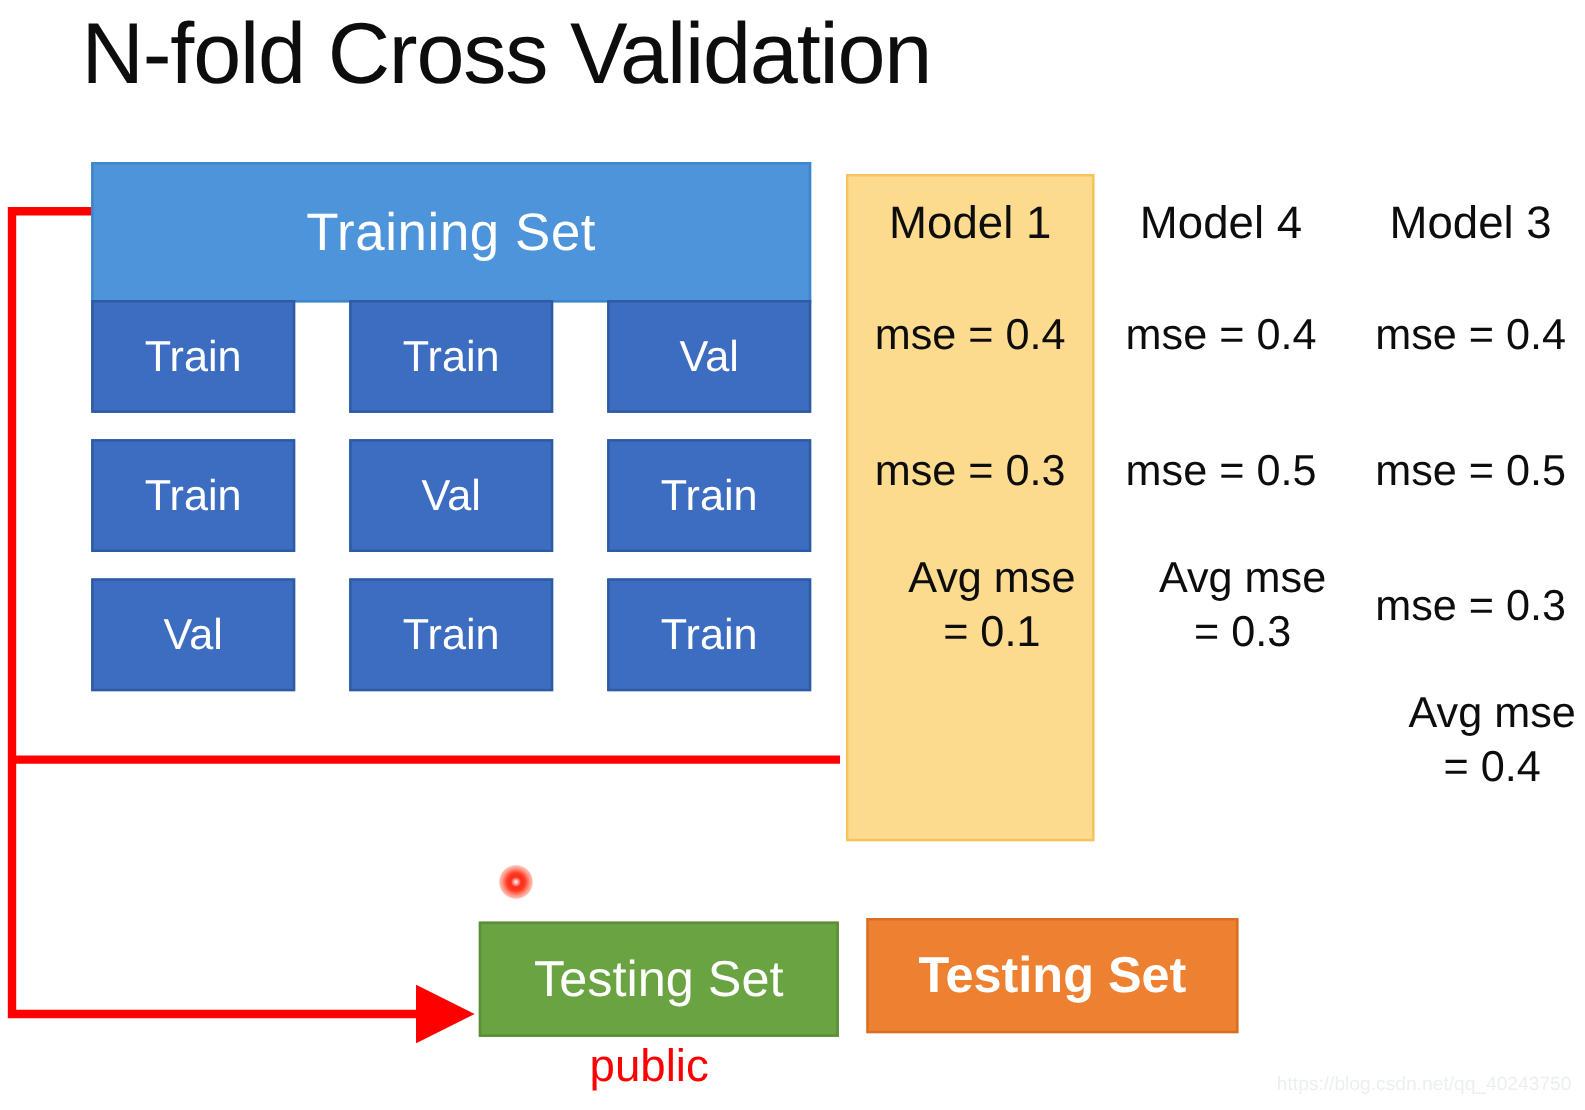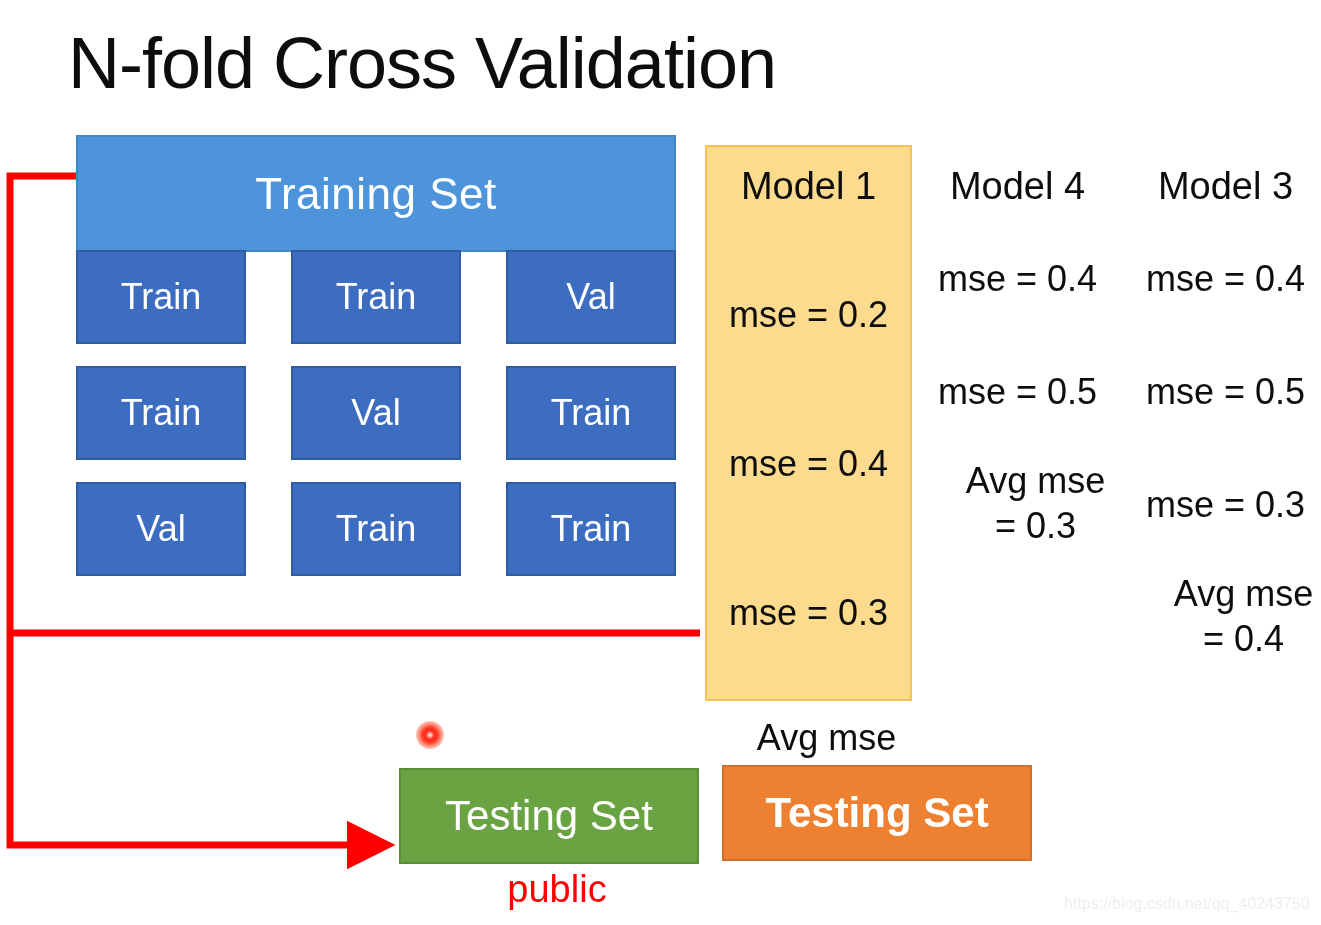--- a/index.html
+++ b/index.html
@@ -15,21 +15,21 @@
     width: 1321px;
     height: 925px;
     background: #ffffff;
     overflow: hidden;
   }
 
   
   #title {
     position: absolute;
     left: 68px;
-    top: 20px;
+    top: 2px;
     font-size: 72px;
     font-weight: 400;
     color: #0d0d0d;
     letter-spacing: -1px;
     line-height: 1.2;
     white-space: nowrap;
   }
 
   
   #red-path {
@@ -99,21 +99,21 @@
   }
   .model-col {
     position: absolute;
     top: 150px;
     width: 207px;
     display: flex;
     flex-direction: column;
     text-align: center;
     color: #0d0d0d;
   }
-  #model-col-1 { left: 705px; gap: 36px; }
+  #model-col-1 { left: 705px; }
   #model-col-2 { left: 914px; }
   #model-col-3 { left: 1122px; }
 
   .model-name {
     font-size: 38px;
     height: 72px;
     line-height: 72px;
     white-space: nowrap;
   }
   .mse-row {
@@ -179,21 +179,21 @@
     font-size: 42px;
     font-weight: 600;
   }
   .caption {
     position: absolute;
     color: #ff0000;
     font-size: 38px;
     text-align: center;
     white-space: nowrap;
   }
-  #caption-public { left: 407px; top: 868px; width: 300px; }
+  #caption-public { left: 391px; top: 868px; width: 300px; }
   #caption-private { left: 722px; top: 872px; width: 310px; }
 
   
   #watermark {
     position: absolute;
     left: 1064px;
     top: 895px;
     font-size: 16px;
     color: #eceff1;
     white-space: nowrap;
@@ -237,21 +237,20 @@
       <div class="fold-cell">Val</div>
       <div class="fold-cell">Train</div>
       <div class="fold-cell">Train</div>
     </div>
   </div>
 
   <div id="model-highlight"></div>
 
   <div class="model-col" id="model-col-1">
     <div class="model-name">Model 1</div>
-    <div class="mse-row">mse = 0.2</div>
     <div class="mse-row">mse = 0.4</div>
     <div class="mse-row">mse = 0.3</div>
     <div class="avg-row">
       <div>Avg mse</div>
       <div>= 0.1</div>
     </div>
   </div>
 
   <div class="model-col" id="model-col-2">
     <div class="model-name">Model 4</div>

